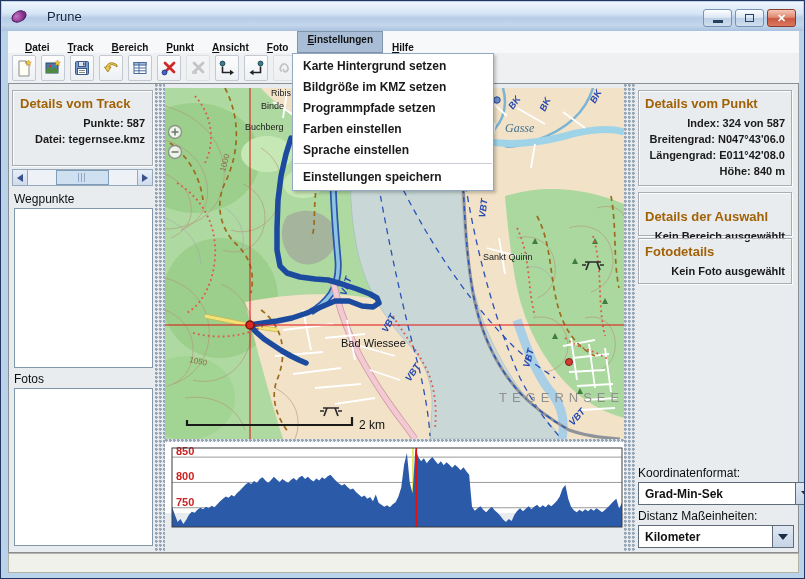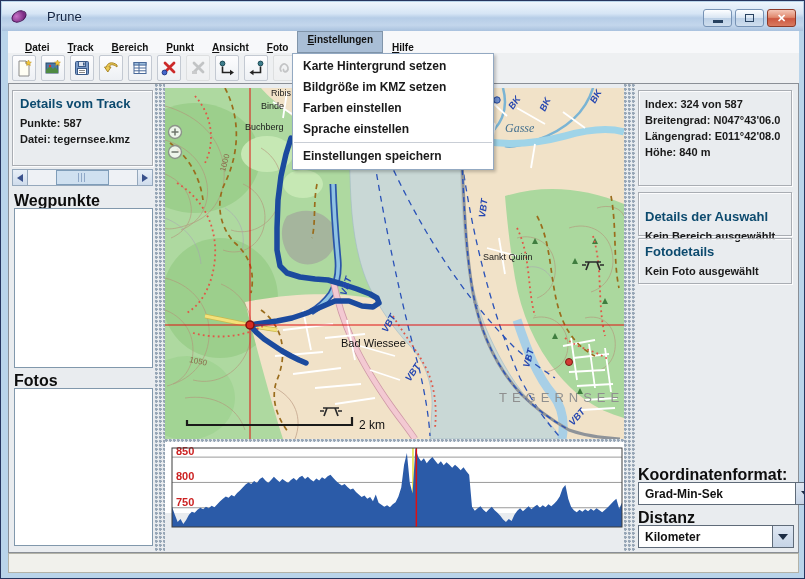--- a/index.html
+++ b/index.html
@@ -30,23 +30,23 @@
   .tbtn{width:24px;height:26px;border:1px solid #c3c9d2;border-radius:2px;
     background:linear-gradient(180deg,#fdfdfe,#edf0f4);display:flex;align-items:center;justify-content:center;}
   .tbtn.disabled{opacity:.42;filter:grayscale(1);}
   .tbtn svg{width:18px;height:18px;}
   
   .main{position:absolute;left:7px;top:82px;width:791px;height:470px;background:#e9ecef;border:1px solid #8a8f96;}
   .divider{position:absolute;background-color:#e9ecef;
     background-image:radial-gradient(circle at 1.2px 1.2px,#97a6b6 34%,transparent 40%);
     background-size:4px 4px;}
   .etched{border:1px solid #a9adb3;box-shadow:inset 1px 1px 0 rgba(255,255,255,.85),1px 1px 0 rgba(255,255,255,.85);}
-  .box-title{font-weight:bold;font-size:13px;color:#0c4a6e;margin:0 0 4px 0;}
-  .box-line{font-weight:bold;font-size:11px;color:#1a1a1a;line-height:16px;white-space:nowrap;}
-  .panel-label{font-weight:bold;font-size:16px;color:#0d0d0d;}
+  .box-title{font-weight:bold;font-size:13px;color:#a16207;margin:0 0 4px 0;}
+  .box-line{font-weight:bold;font-size:11px;color:#1a1a1a;line-height:16px;white-space:nowrap;text-align:right;}
+  .panel-label{font-weight:normal;font-size:12px;color:#0d0d0d;}
   .listbox{background:#fff;border:1px solid #8198ac;}
   
   .scrollbar{position:absolute;display:flex;height:17px;border:1px solid #95a8bc;background:#eef1f5;}
   .sb-btn{width:15px;background:linear-gradient(180deg,#e8eff7,#cfdcec);border-right:1px solid #95a8bc;display:flex;align-items:center;justify-content:center;}
   .sb-btn:last-child{border-right:none;border-left:1px solid #95a8bc;}
   .sb-tri-l{width:0;height:0;border:4px solid transparent;border-right:6px solid #39518c;margin-left:-4px;}
   .sb-tri-r{width:0;height:0;border:4px solid transparent;border-left:6px solid #39518c;margin-right:-4px;}
   .sb-track{flex:1;position:relative;}
   .sb-thumb{position:absolute;left:26%;width:48%;top:0;bottom:0;background:#cfe0f0;border:1px solid #7f9db9;
     background-image:repeating-linear-gradient(90deg,#8fa8c8 0 1px,transparent 1px 3px);
@@ -401,20 +401,21 @@
           <path d="M7,85L7.00,64.74L9.83,72.85L12.66,79.94L15.49,76.90L18.32,81.96L21.15,77.91L23.98,72.85L26.81,69.81L29.64,70.82L32.47,67.78L35.30,65.76L38.13,67.28L40.96,64.74L43.79,66.26L46.62,63.73L49.45,65.25L52.28,62.21L55.11,59.17L57.94,56.64L60.77,54.62L63.60,55.63L66.43,53.10L69.26,54.62L72.09,51.07L74.92,48.54L77.75,45.50L80.58,42.46L83.42,40.44L86.25,41.96L89.08,38.92L91.91,40.94L94.74,36.89L97.57,35.37L100.40,38.41L103.23,40.94L106.06,37.90L108.89,34.87L111.72,37.40L114.55,39.93L117.38,36.89L120.21,38.92L123.04,40.94L125.87,37.90L128.70,35.88L131.53,38.41L134.36,35.37L137.19,33.85L140.02,36.89L142.85,34.87L145.68,37.40L148.51,39.42L151.34,36.38L154.17,38.41L157.00,35.37L159.83,36.89L162.66,34.36L165.49,32.84L168.32,35.88L171.15,38.92L173.98,41.45L176.81,43.47L179.64,41.96L182.47,44.99L185.30,47.53L188.13,46.51L190.96,50.06L193.79,52.59L196.62,55.12L199.45,53.60L202.28,56.64L205.11,55.12L207.94,59.17L210.77,52.59L213.60,60.69L216.43,62.72L219.26,64.74L222.09,63.22L224.92,65.25L227.75,62.21L230.58,60.19L233.42,54.62L236.25,45.50L239.08,22.71L241.91,11.06L244.74,40.44L247.57,51.58L250.40,6.00L253.23,15.12L256.06,19.17L258.89,16.13L261.72,21.19L264.55,17.65L267.38,15.12L270.21,18.66L273.04,22.21L275.87,19.17L278.70,23.22L281.53,20.18L284.36,22.71L287.19,25.75L290.02,22.71L292.85,25.24L295.68,28.28L298.51,25.24L301.34,29.29L304.17,32.84L307.00,64.74L309.83,68.79L312.66,66.26L315.49,64.24L318.32,67.78L321.15,70.31L323.98,67.28L326.81,64.74L329.64,68.29L332.47,70.82L335.30,73.86L338.13,77.40L340.96,79.94L343.79,76.90L346.62,78.92L349.45,72.85L352.28,68.79L355.11,66.26L357.94,69.30L360.77,66.77L363.60,64.24L366.43,67.28L369.26,64.74L372.09,62.72L374.92,65.76L377.75,63.22L380.58,65.25L383.42,62.21L386.25,64.24L389.08,61.71L391.91,58.67L394.74,54.62L397.57,46.51L400.40,42.97L403.23,56.64L406.06,64.74L408.89,68.29L411.72,70.31L414.55,67.78L417.38,69.81L420.21,67.28L423.04,69.30L425.87,66.77L428.70,68.79L431.53,66.26L434.36,68.29L437.19,70.31L440.02,67.78L442.85,65.25L445.68,62.21L448.51,59.17L451.34,56.64L454.17,66.77L457.00,60.69L457,85Z" fill="#2b5ba8"></path>
           <line x1="251.35000000000002" x2="251.35000000000002" y1="6" y2="85" stroke="#e01010" stroke-width="1.5"></line>
           <text x="11" y="13.115384615384613" class="ytick">850</text>
           <text x="11" y="38.43589743589744" class="ytick">800</text>
           <text x="11" y="63.75641025641025" class="ytick">750</text>
           <rect x="7" y="6" width="450" height="79" fill="none" stroke="#3c3c3c"></rect>
         </svg>
     </div>
 
     <div class="etched" style="position:absolute;left:629px;top:6px;width:154px;height:96px;padding:5px 6px;">
+      <div class="box-title">Details vom Punkt</div>
       <div class="box-line">Index: 324 von 587</div>
       <div class="box-line">Breitengrad: N047°43'06.0</div>
       <div class="box-line">Längengrad: E011°42'08.0</div>
       <div class="box-line">Höhe: 840 m</div>
     </div>
     <div class="etched" style="position:absolute;left:629px;top:108px;width:154px;height:44px;padding:16px 6px;">
       <div class="box-title">Details der Auswahl</div>
       <div class="box-line">Kein Bereich ausgewählt</div>
     </div>
     <div class="etched" style="position:absolute;left:629px;top:154px;width:154px;height:46px;padding:5px 6px;">
@@ -435,20 +436,21 @@
       <div class="combo-text">Kilometer</div>
       <div class="combo-btn">
           <div class="combo-tri"></div>
         </div>
     </div>
   </div>
 
   <div class="dropdown">
     <div class="dd-item">Karte Hintergrund setzen</div>
     <div class="dd-item">Bildgröße im KMZ setzen</div>
+    <div class="dd-item">Programmpfade setzen</div>
     <div class="dd-item">Farben einstellen</div>
     <div class="dd-item">Sprache einstellen</div>
     <div class="dd-sep"></div>
     <div class="dd-item">Einstellungen speichern</div>
   </div>
 
   <div class="statusbar"></div>
 </div>
 
 </body></html>

